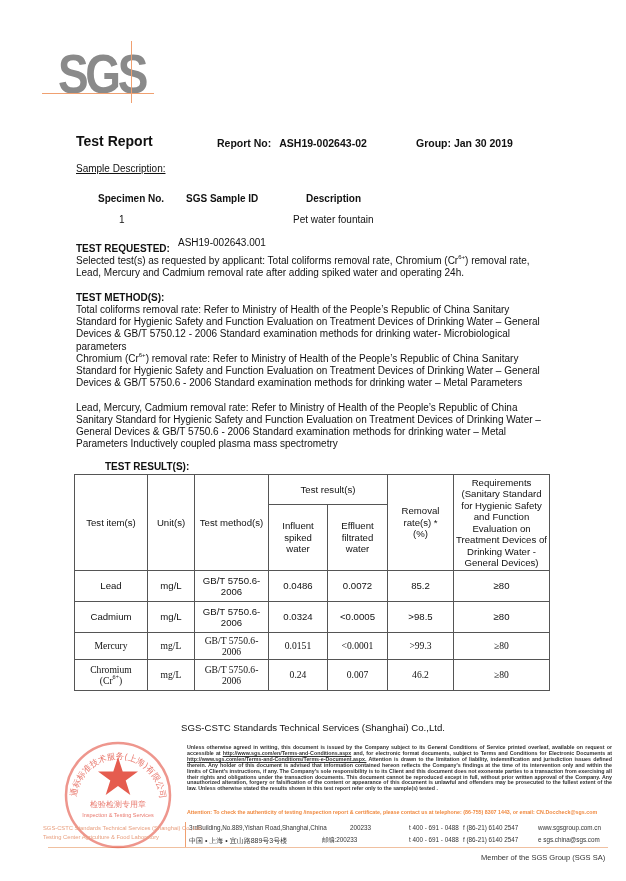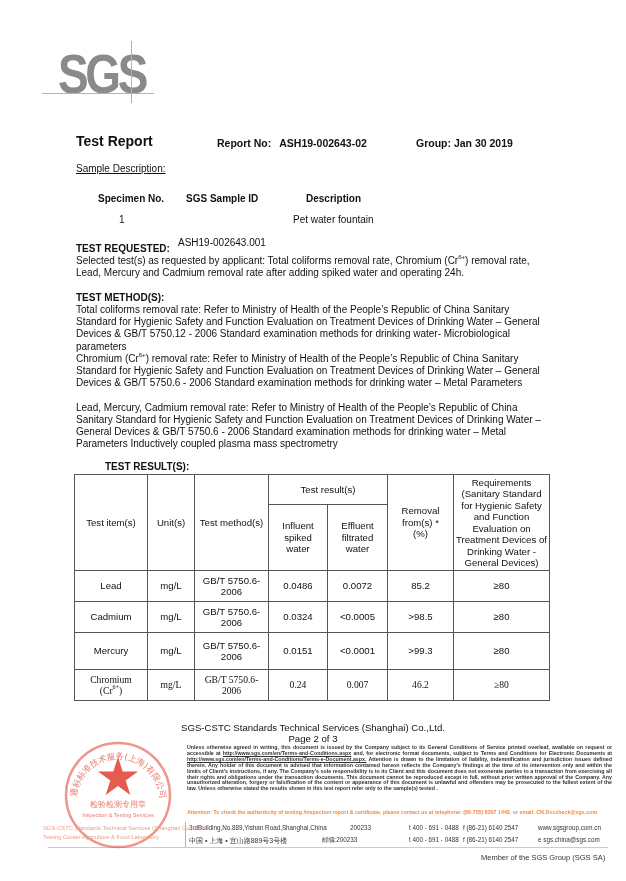--- a/index.html
+++ b/index.html
@@ -87,21 +87,21 @@
       <col style="width:60px">
       <col style="width:66px">
       <col style="width:96px">
   </colgroup>
   <tbody>
       <tr style="height:30px;">
     <th rowspan="2">Test item(s)</th>
     <th rowspan="2">Unit(s)</th>
     <th rowspan="2">Test method(s)</th>
     <th colspan="2">Test result(s)</th>
-    <th rowspan="2" style="padding:0 8px;">Removal from(s) * (%)</th>
+    <th rowspan="2" style="padding:0 8px;">Removal rate(s) * (%)</th>
     <th rowspan="2">Requirements (Sanitary Standard for Hygienic Safety and Function Evaluation on Treatment Devices of Drinking Water - General Devices)</th>
   </tr>
   <tr style="height:66px;">
     <th style="padding:0 10px;">Influent spiked water</th>
     <th style="padding:0 8px;">Effluent filtrated water</th>
   </tr>
   <tr style="height:31px;">
     <td>Lead</td>
     <td>mg/L</td>
     <td>GB/T 5750.6-2006</td>
@@ -112,21 +112,21 @@
   </tr>
   <tr style="height:31px;">
     <td>Cadmium</td>
     <td>mg/L</td>
     <td>GB/T 5750.6-2006</td>
     <td>0.0324</td>
     <td>&lt;0.0005</td>
     <td>&gt;98.5</td>
     <td>≥80</td>
   </tr>
-  <tr style="height:37px;">
+  <tr style="height:27px;font-family:Liberation Serif, serif;">
     <td>Mercury</td>
     <td>mg/L</td>
     <td>GB/T 5750.6-2006</td>
     <td>0.0151</td>
     <td>&lt;0.0001</td>
     <td>&gt;99.3</td>
     <td>≥80</td>
   </tr>
   <tr style="height:31px;font-family:Liberation Serif, serif;">
     <td><span>Chromium</span><br><span>(Cr</span><sup>6+</sup><span>)</span></td>
@@ -135,21 +135,20 @@
     <td>0.24</td>
     <td>0.007</td>
     <td>46.2</td>
     <td>≥80</td>
   </tr>
 </tbody>
   </table>
 
 <div class="abs company">
   <div>SGS-CSTC Standards Technical Services (Shanghai) Co.,Ltd.</div>
-  <div>Page 2 of 3</div>
 </div>
 
 <div class="abs disclaimer"><span>Unless otherwise agreed in writing, this document is issued by the Company subject to its General Conditions of Service printed overleaf, available on request or accessible at </span><a>http://www.sgs.com/en/Terms-and-Conditions.aspx</a><span> and, for electronic format documents, subject to Terms and Conditions for Electronic Documents at </span><a>http://www.sgs.com/en/Terms-and-Conditions/Terms-e-Document.aspx.</a><span> Attention is drawn to the limitation of liability, indemnification and jurisdiction issues defined therein. Any holder of this document is advised that information contained hereon reflects the Company's findings at the time of its intervention only and within the limits of Client's instructions, if any. The Company's sole responsibility is to its Client and this document does not exonerate parties to a transaction from exercising all their rights and obligations under the transaction documents. This document cannot be reproduced except in full, without prior written approval of the Company. Any unauthorized alteration, forgery or falsification of the content or appearance of this document is unlawful and offenders may be prosecuted to the fullest extent of the law. Unless otherwise stated the results shown in this test report refer only to the sample(s) tested .</span></div>
 
 <div class="abs attention">Attention: To check the authenticity of testing /inspection report &amp; certificate, please contact us at telephone: (86-755) 8307 1443, or email: CN.Doccheck@sgs.com</div>
 
 <div class="abs addr-bar"></div>
 <div class="abs addr-row" style="top:824px;">
   <span style="left:2px;">3rdBuilding,No.889,Yishan Road,Shanghai,China</span>
   <span style="left:163px;">200233</span>

